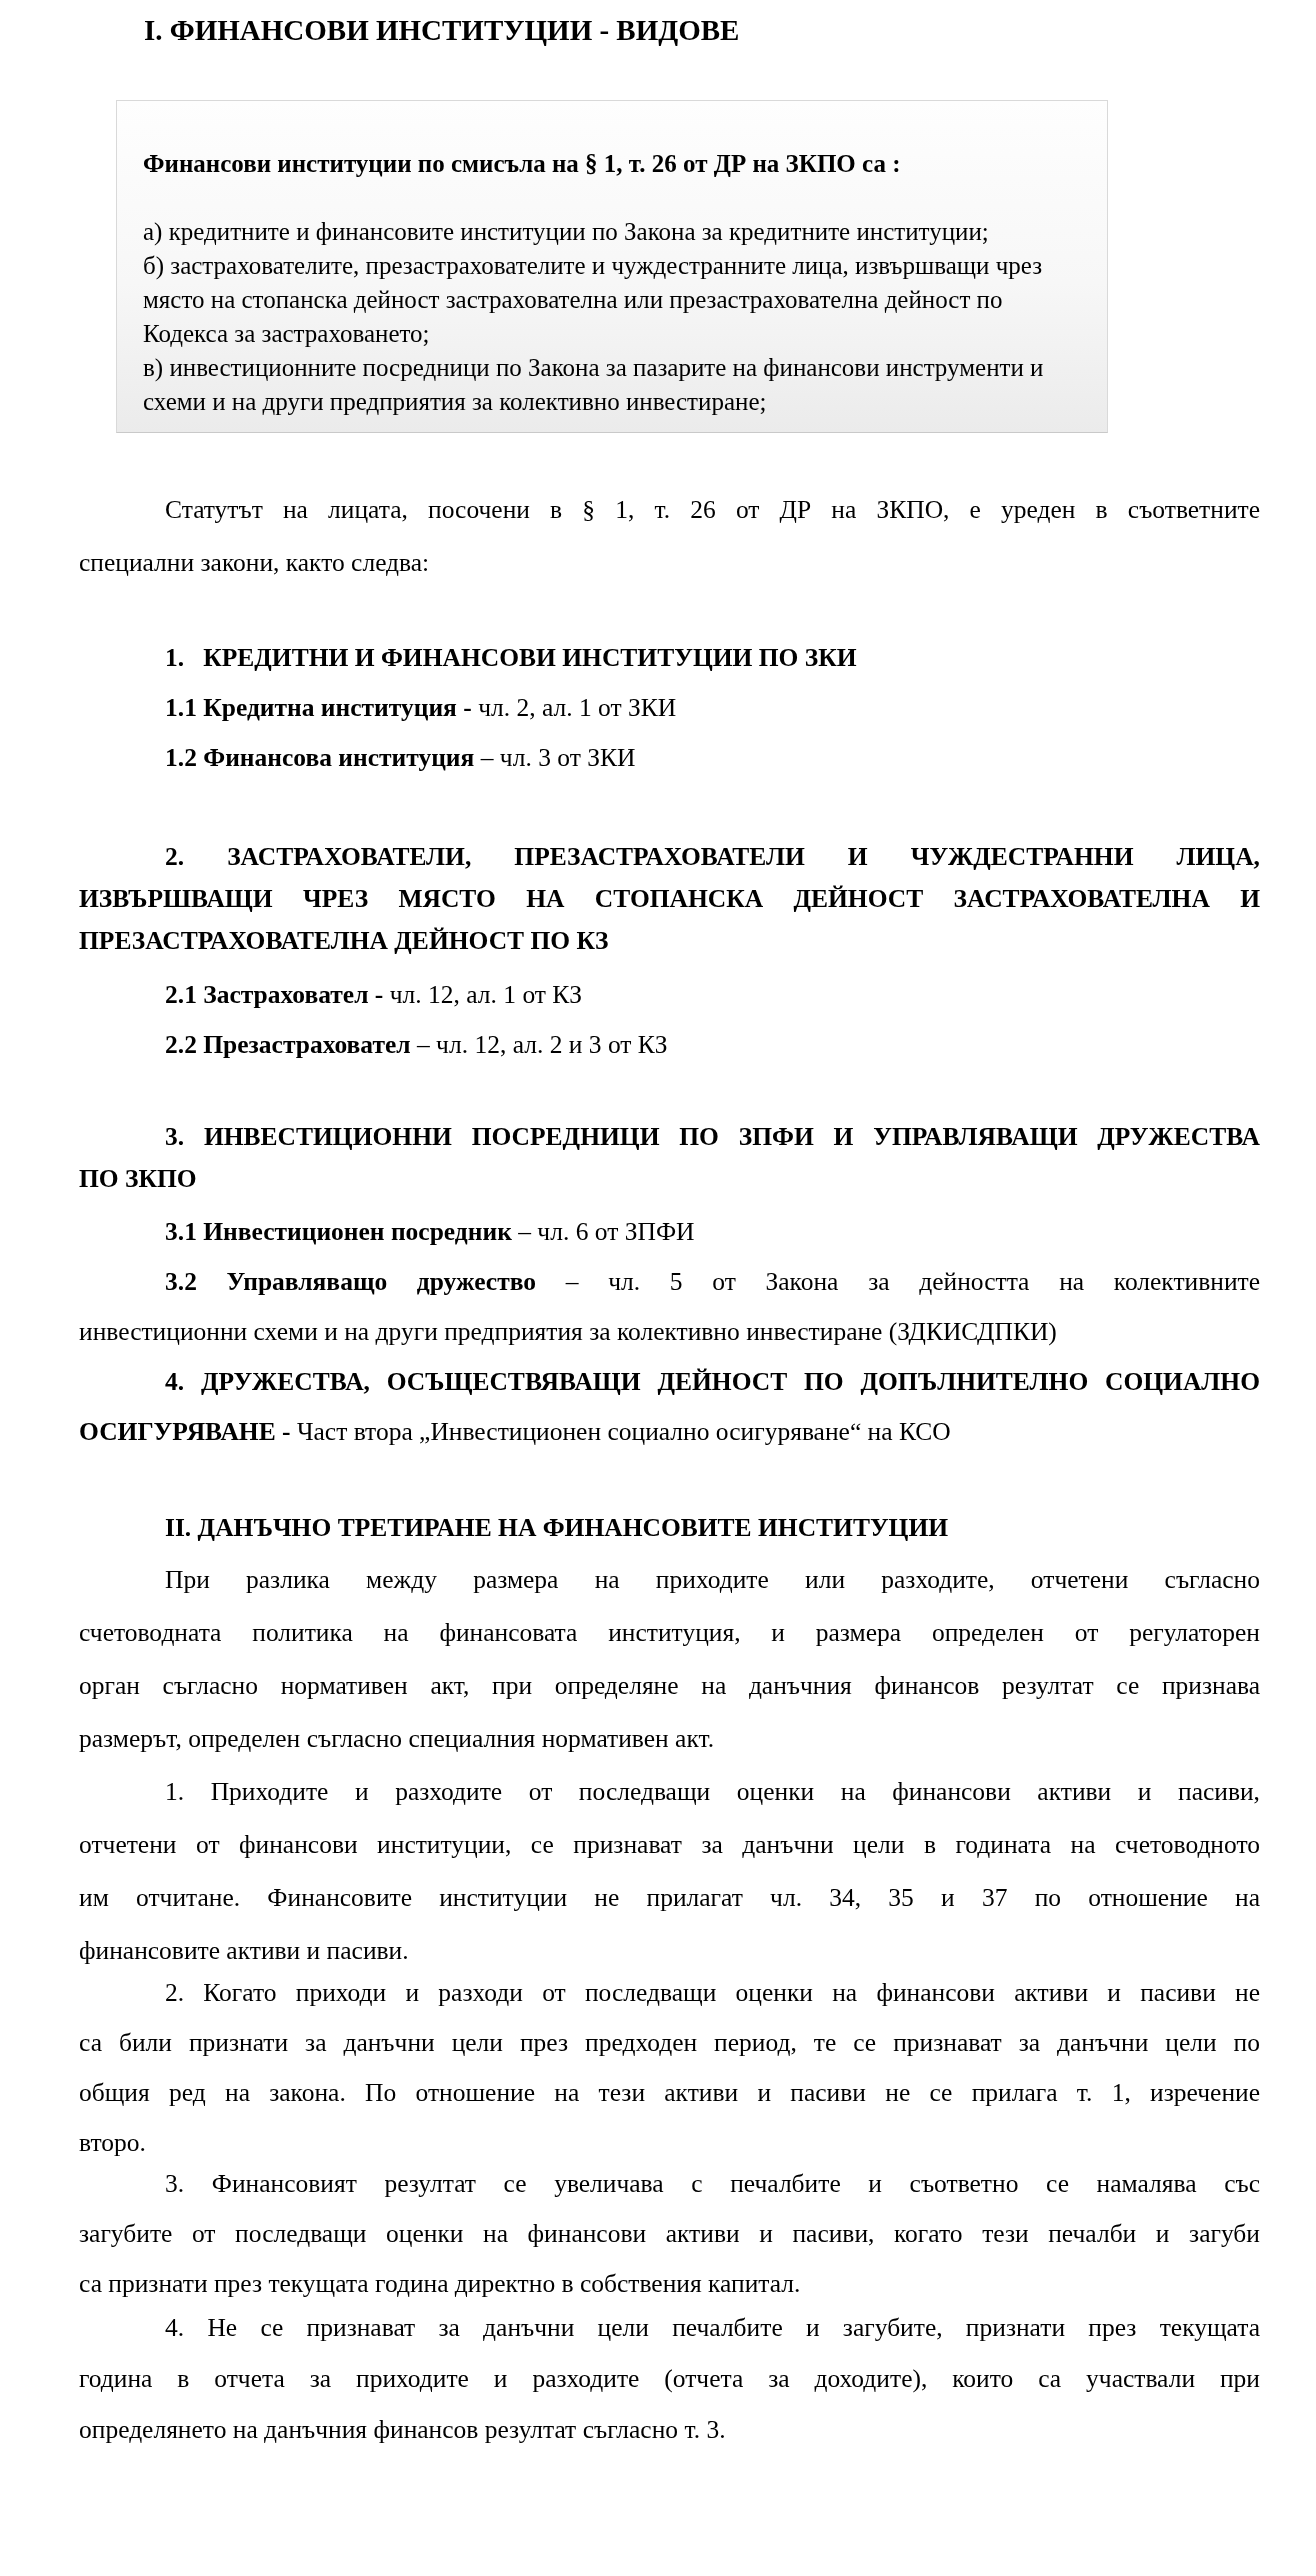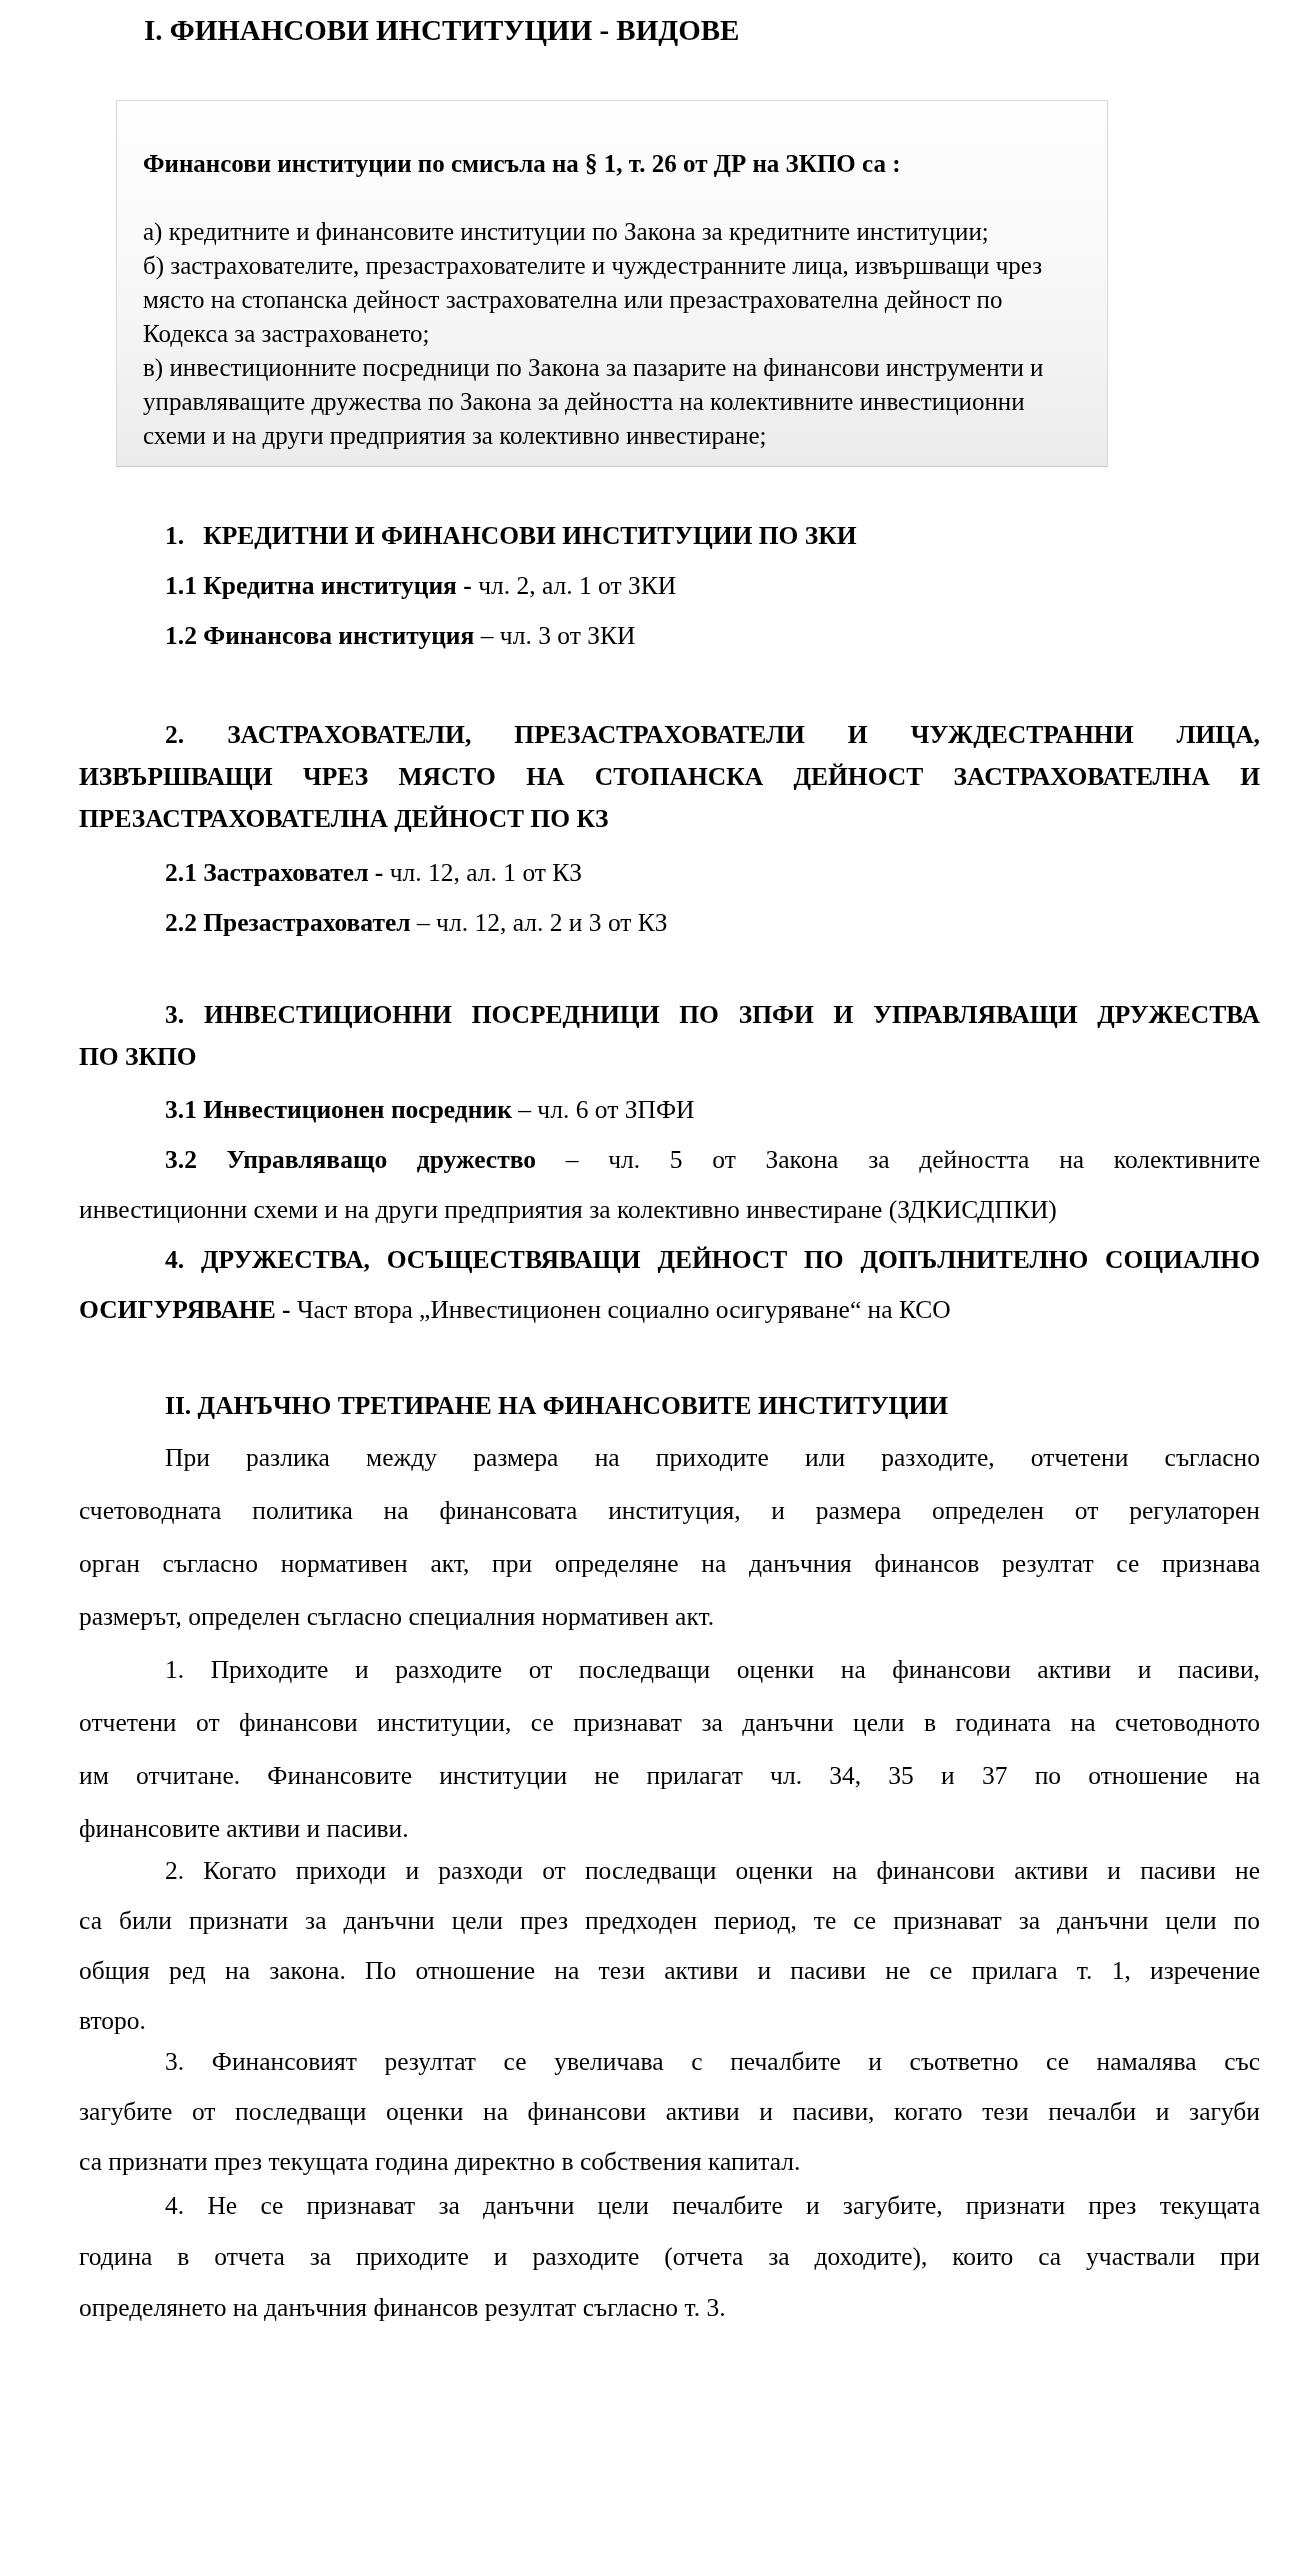--- a/index.html
+++ b/index.html
@@ -49,24 +49,27 @@
 
   <div class="h1">I. ФИНАНСОВИ ИНСТИТУЦИИ - ВИДОВЕ</div>
 
   <div class="box">
     <div class="bl bt">Финансови институции по смисъла на § 1, т. 26 от ДР на ЗКПО са :</div>
     <div class="bl">а) кредитните и финансовите институции по Закона за кредитните институции;</div>
     <div class="bl">б) застрахователите, презастрахователите и чуждестранните лица, извършващи чрез</div>
     <div class="bl">място на стопанска дейност застрахователна или презастрахователна дейност по</div>
     <div class="bl">Кодекса за застраховането;</div>
     <div class="bl">в) инвестиционните посредници по Закона за пазарите на финансови инструменти и</div>
-    <div class="bl">управляващите дружества по Закона за дейността на колективните инвестиционни</div>
     <div class="bl">схеми и на други предприятия за колективно инвестиране;</div>
   </div>
 
+  <div class="intro">
+    <div class="line lh60 ind j">Статутът на лицата, посочени в § 1, т. 26 от ДР на ЗКПО, е уреден в съответните</div>
+    <div class="line lh60">специални закони, както следва:</div>
+  </div>
 
   <div class="s1">
     <div class="line b ind">1.&nbsp;&nbsp;&nbsp;КРЕДИТНИ И ФИНАНСОВИ ИНСТИТУЦИИ ПО ЗКИ</div>
     <div class="line ind"><span class="b">1.1 Кредитна институция - </span><span>чл. 2, ал. 1 от ЗКИ</span></div>
     <div class="line ind"><span class="b">1.2 Финансова институция </span><span>– чл. 3 от ЗКИ</span></div>
   </div>
 
   <div class="s2head b">
     <div class="line lh48 ind j">2. ЗАСТРАХОВАТЕЛИ, ПРЕЗАСТРАХОВАТЕЛИ И ЧУЖДЕСТРАННИ ЛИЦА,</div>
     <div class="line lh48 j">ИЗВЪРШВАЩИ ЧРЕЗ МЯСТО НА СТОПАНСКА ДЕЙНОСТ ЗАСТРАХОВАТЕЛНА И</div>

